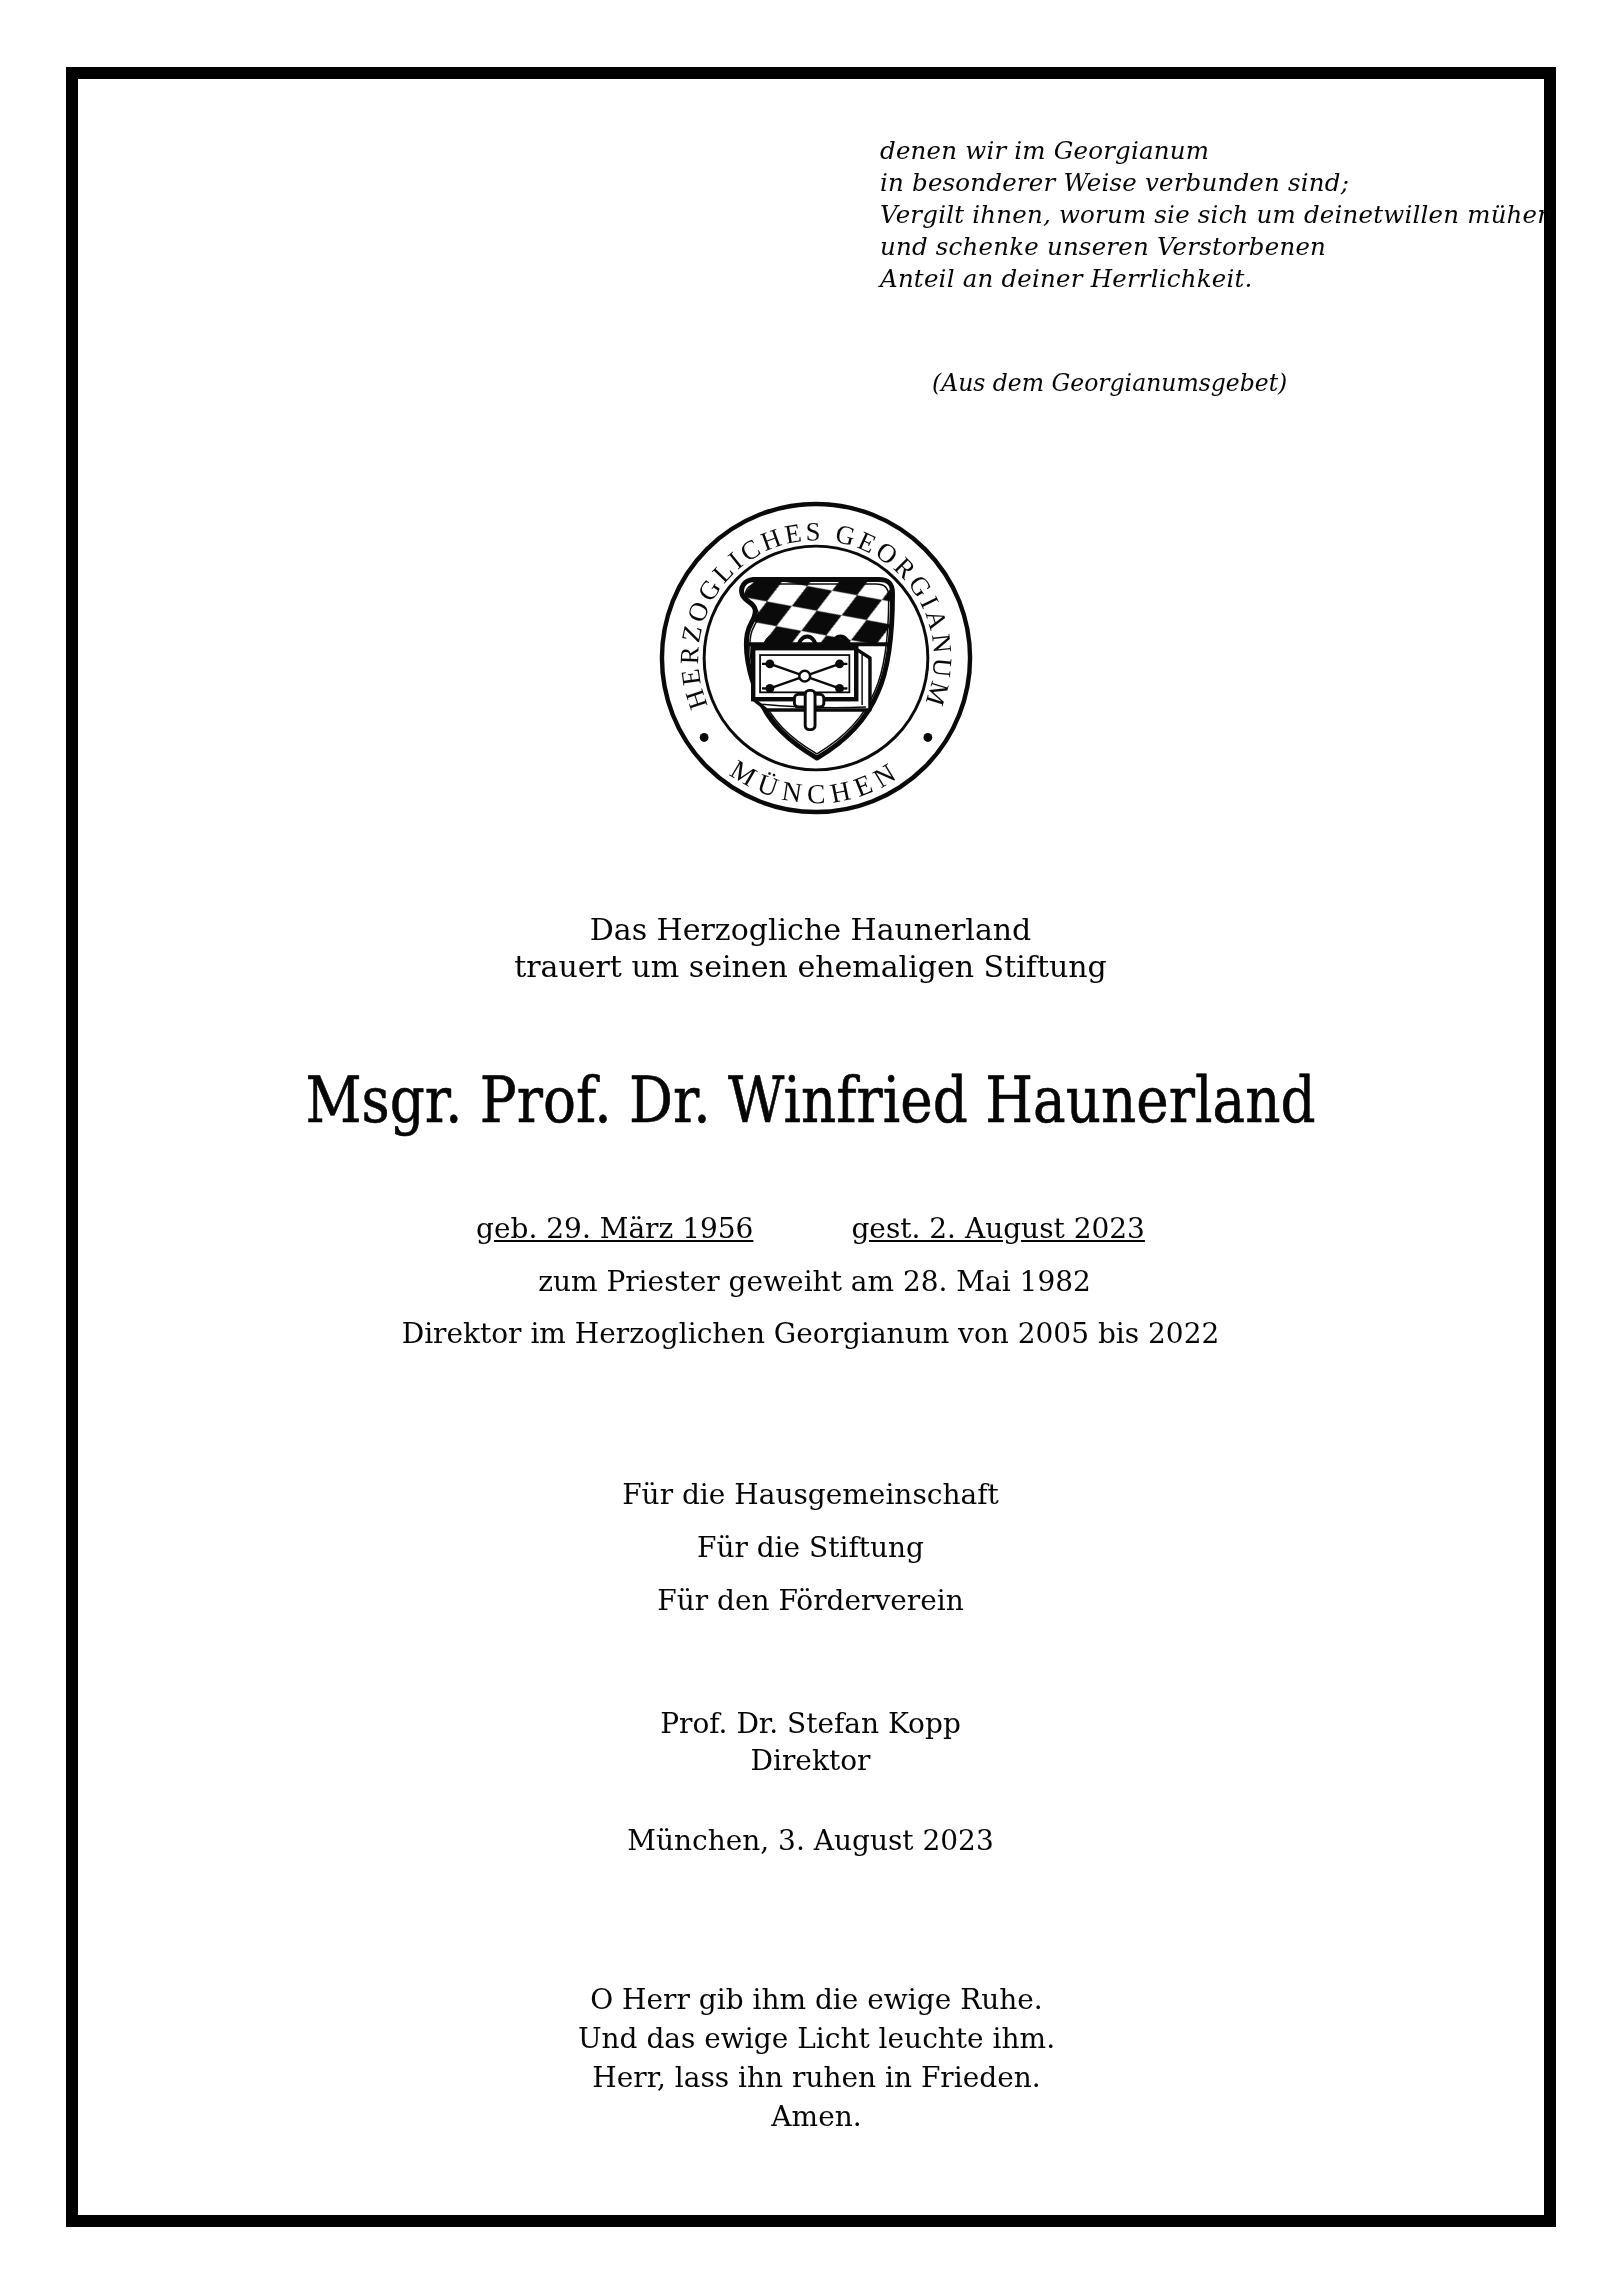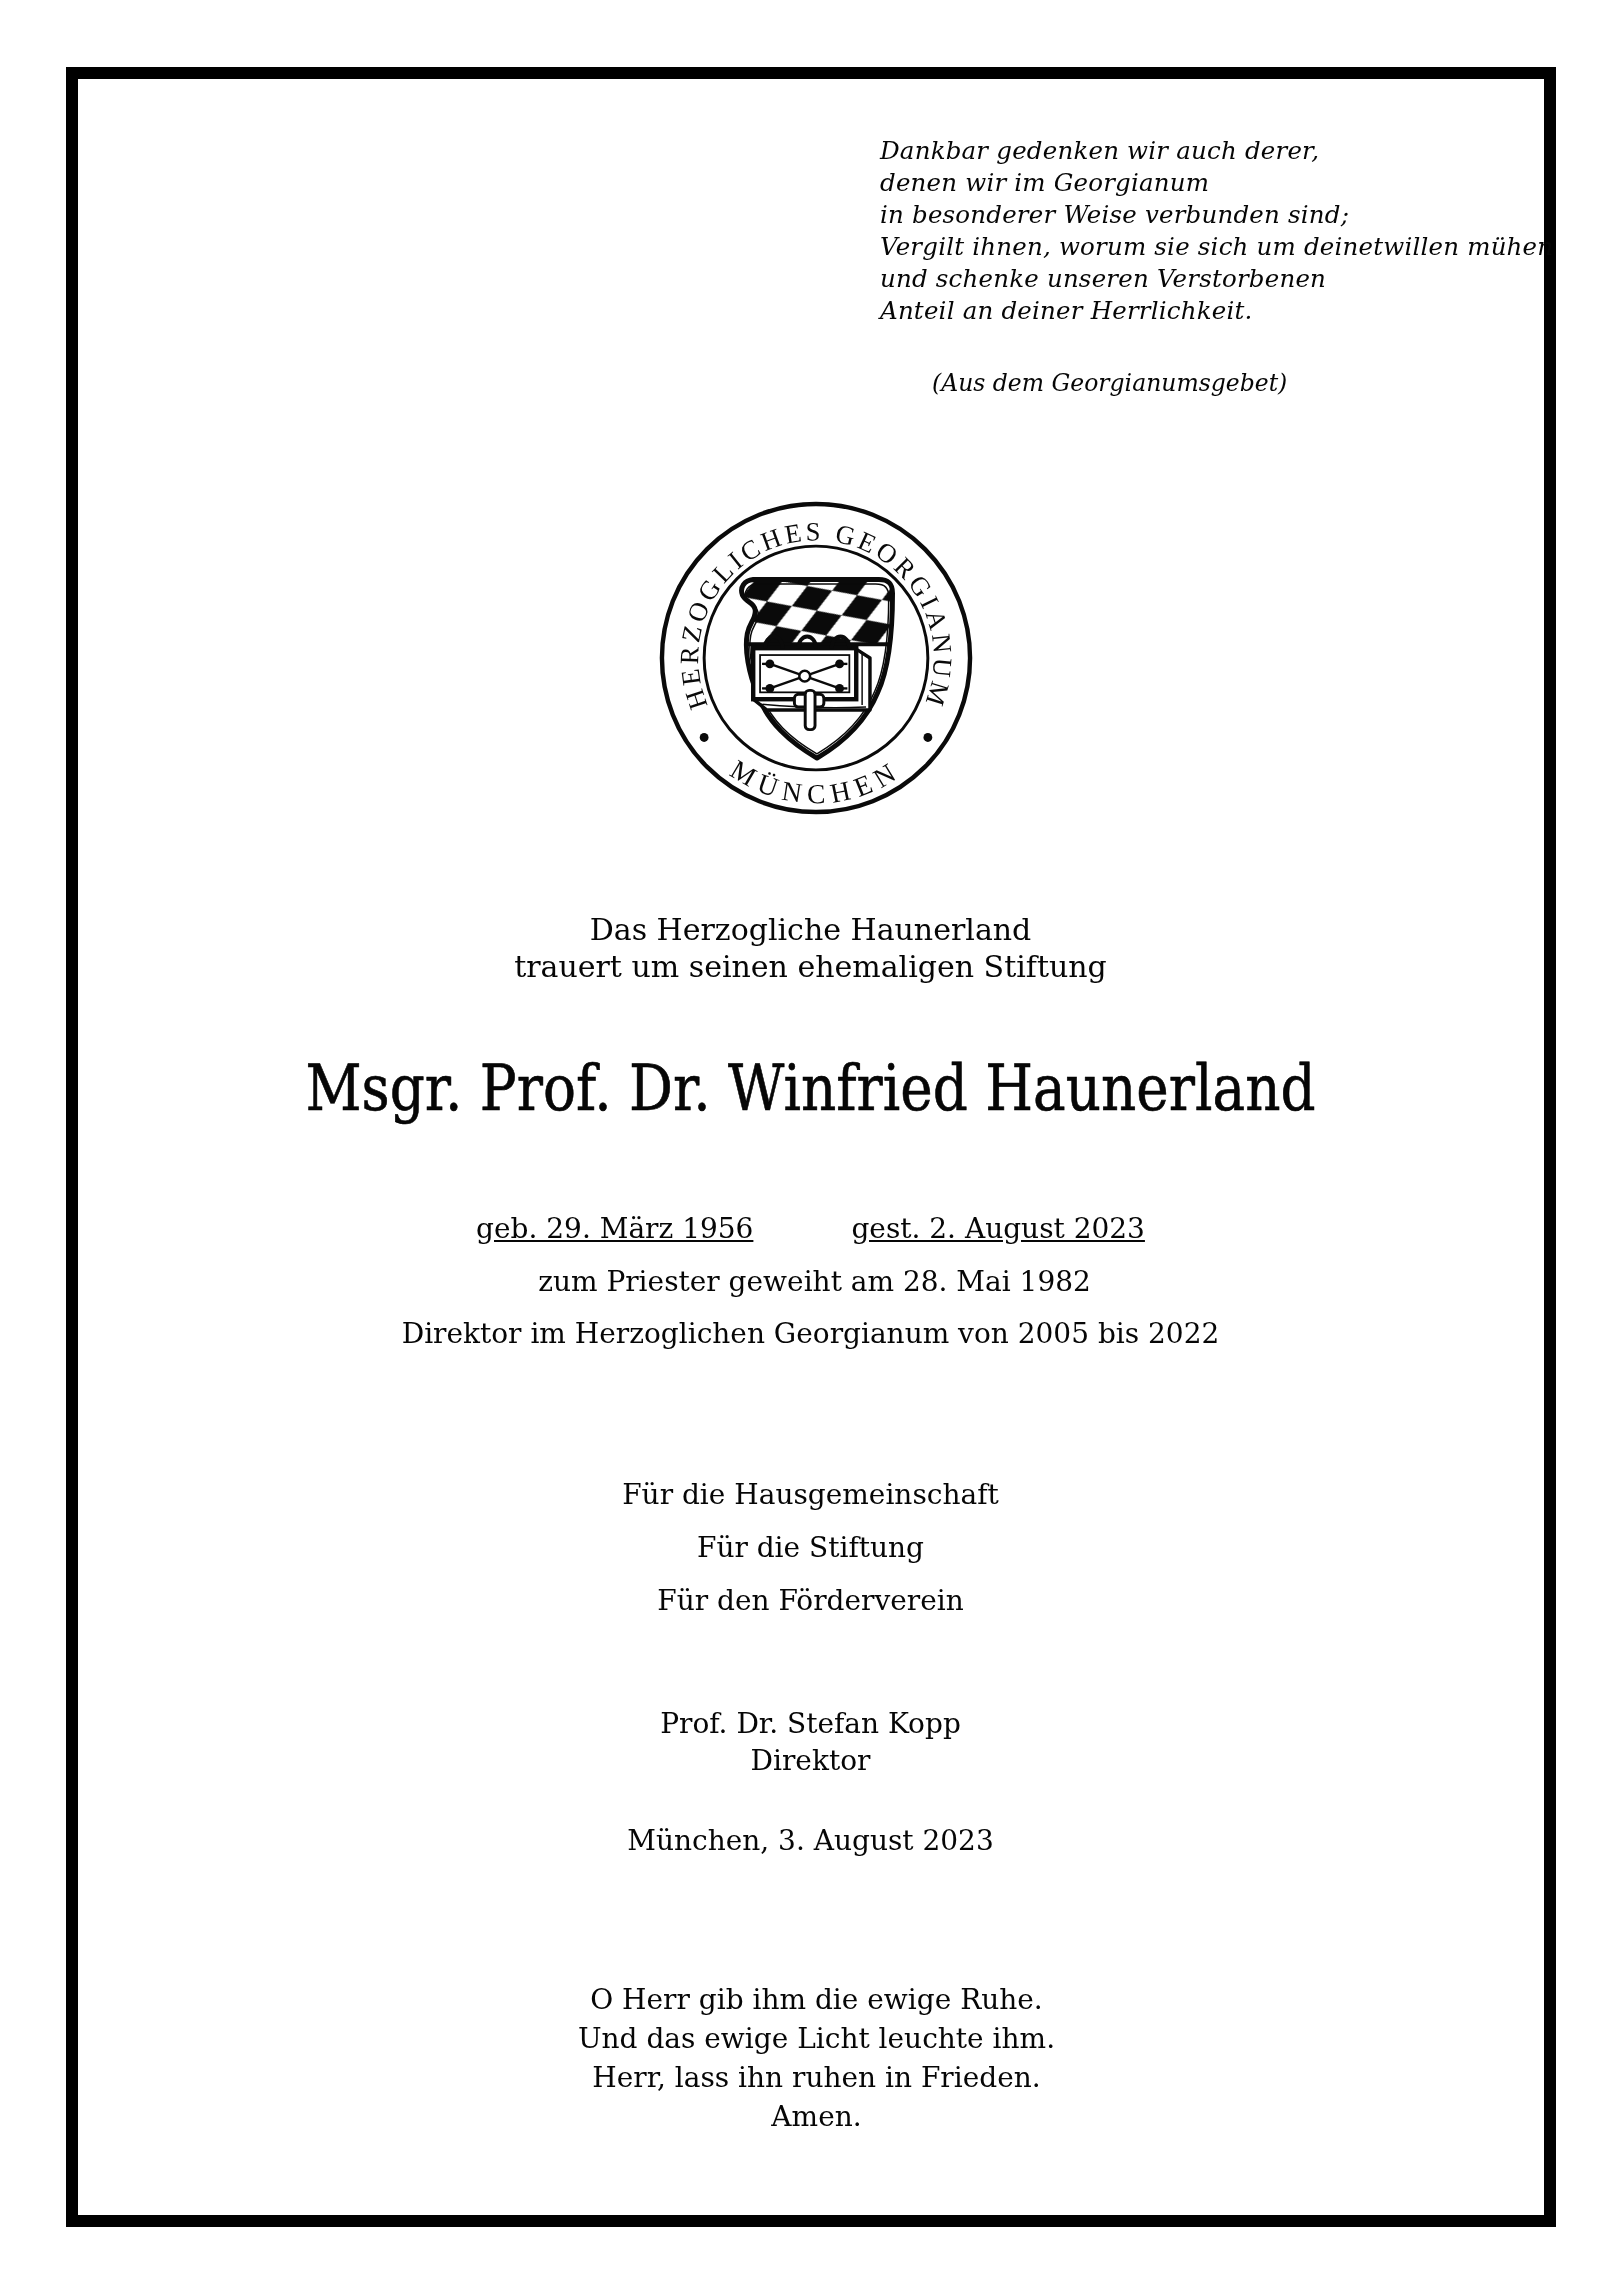--- a/index.html
+++ b/index.html
@@ -22,40 +22,39 @@
     letter-spacing:0.2px;white-space:nowrap;
   }
   .attribution{
     position:absolute;left:932px;top:369px;
     font-style:italic;font-size:23.5px;line-height:29px;white-space:nowrap;
   }
   .seal{position:absolute;left:659px;top:501px;}
   .seal text{font-family:"Liberation Serif","DejaVu Serif",serif;fill:#0a0a0a;}
   .centered{position:absolute;left:78px;right:78px;text-align:center;}
   .intro{top:911px;font-size:30px;line-height:37px;}
-  .name{top:1051px;font-size:63px;line-height:76px;font-weight:normal;margin:0;
+  .name{top:1051px;font-size:63px;line-height:76px;font-weight:normal;margin:12px;
         -webkit-text-stroke:0.6px #000;}
   .name .squeeze{display:inline-block;transform:scaleX(0.87);transform-origin:50% 50%;white-space:nowrap;}
   .dates-row{top:1211px;font-size:28px;line-height:35px;display:flex;justify-content:center;gap:98px;text-decoration:underline;}
   .ordination{top:1264px;font-size:28px;line-height:35px;margin-left:8px;}
   .tenure{top:1316px;font-size:28px;line-height:35px;}
   .mourners{top:1468px;font-size:28px;line-height:53px;}
   .signature{top:1705px;font-size:28px;line-height:37px;}
   .dateline{top:1823px;font-size:28px;line-height:35px;}
   .prayer{top:1980px;font-size:28px;line-height:39px;margin-left:12px;}
 </style>
 </head>
 <body>
 
 <div class="page">
 
   <div class="frame"></div>
 
   <div class="quote">
-    <div>Dankbar gedenken wir auch derer,</div>
     <div>denen wir im Georgianum</div>
     <div>in besonderer Weise verbunden sind;</div>
     <div>Vergilt ihnen, worum sie sich um deinetwillen mühen</div>
     <div>und schenke unseren Verstorbenen</div>
     <div>Anteil an deiner Herrlichkeit.</div>
   </div>
 
   <div class="attribution">(Aus dem Georgianumsgebet)</div>
 
   <svg class="seal" width="314" height="314" viewBox="0 0 320 320" xmlns="http://www.w3.org/2000/svg">

